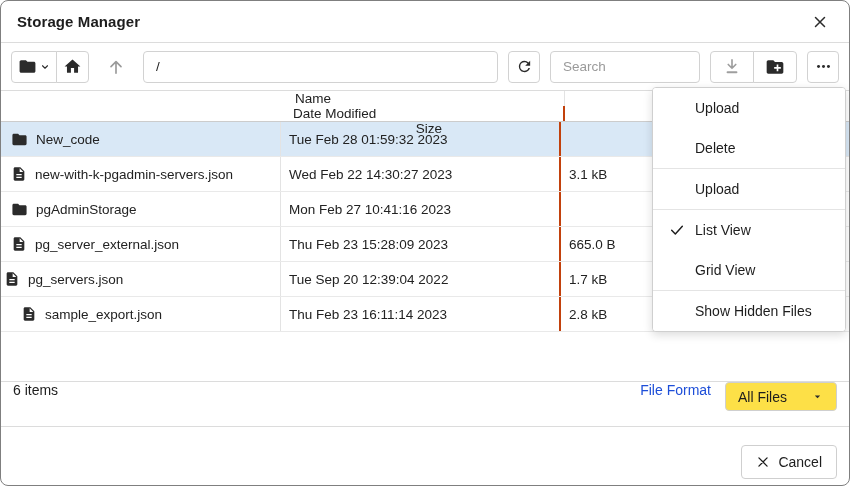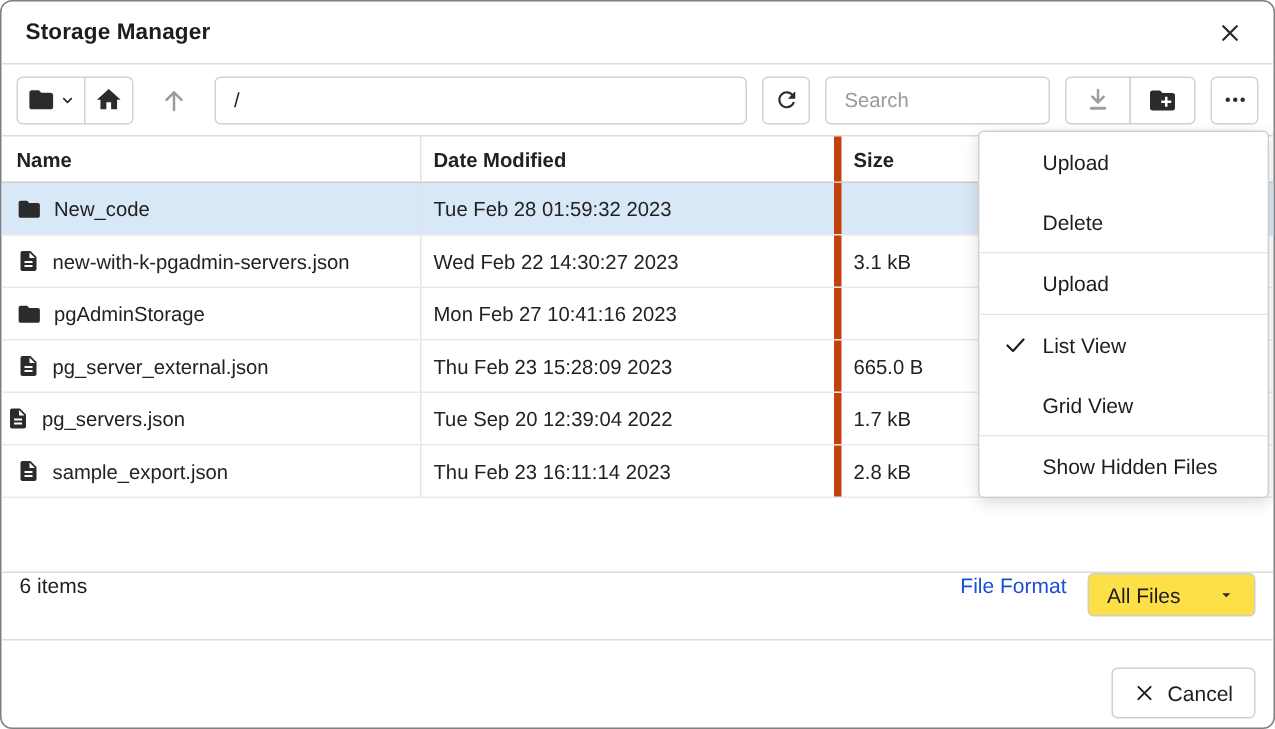--- a/index.html
+++ b/index.html
@@ -22,24 +22,24 @@
   .tb-btn.flat { border-color: transparent; }
   .btn-group { display: flex; }
   .btn-group .tb-btn { border-radius: 0; }
   .btn-group .tb-btn:first-child { border-radius: 4px 0 0 4px; }
   .btn-group .tb-btn:last-child { border-radius: 0 4px 4px 0; margin-left: -1px; }
   .path-input { flex: 1; height: 32px; border: 1px solid #d2d2d2; border-radius: 4px; padding: 0 12px; font-size: 13.5px; font-family: "Liberation Sans", sans-serif; color: #222; outline: none; }
   .search-input { width: 150px; height: 32px; border: 1px solid #d2d2d2; border-radius: 4px; padding: 0 12px; font-size: 13.5px; font-family: "Liberation Sans", sans-serif; color: #222; outline: none; }
   .search-input::placeholder { color: #9a9a9a; }
   .grp-dl .tb-btn { width: 44px; }
   
-  .table-header { display: flex; height: 31px; align-items: center; border-bottom: 1px solid #cccccc; font-size: 13.5px; font-weight: 700; }
+  .table-header { display: flex; height: 31px; align-items: center; border-bottom: 1px solid #cccccc; font-size: 13.5px; font-weight: 400; flex-direction: column; }
   .hcell { height: 100%; display: flex; align-items: center; cursor: pointer; }
   .cell-name { width: 280px; padding-left: 10px; border-right: 1px solid #e3e3e3; }
-  .cell-date { width: 280px; padding-left: 8px; border-right: 5px solid #c2410c; }
+  .cell-date { width: 280px; padding-left: 8px; border-right: 2px solid #c2410c; }
   .cell-size { flex: 1; padding-left: 8px; }
   .trow { display: flex; height: 35px; align-items: center; border-bottom: 1px solid #e9e9e9; font-size: 13.5px; cursor: default; }
   .trow .cell { height: 100%; display: flex; align-items: center; overflow: hidden; white-space: nowrap; }
   .trow.selected { background: var(--sel, #d9e8f6); }
   .row-icon { display: flex; align-items: center; margin-right: 8px; }
   
   .context-menu {
     position: absolute; left: 651px; top: 86px; width: 194px;
     background: #fff; border: 1px solid #cfcfcf; border-radius: 4px;
     box-shadow: 0 3px 10px rgba(0,0,0,.14); z-index: 10; overflow: hidden;
@@ -228,21 +228,21 @@
               <path d="M14 2H6c-1.1 0-2 .9-2 2v16c0 1.1.9 2 2 2h12c1.1 0 2-.9 2-2V8l-6-6zm2 16H8v-2h8v2zm0-4H8v-2h8v2zm-3-5V3.5L18.5 9H13z" fill="#2b2b2b"></path>
             </svg>
       </span>
       <span>pg_servers.json</span>
     </div>
     <div class="cell cell-date">Tue Sep 20 12:39:04 2022</div>
     <div class="cell cell-size">1.7 kB</div>
   </div>
 
   <div class="trow">
-    <div class="cell cell-name" style="padding-left:10px;text-align:center;">
+    <div class="cell cell-name" style="padding-left:20px;text-align:center;">
 
       <span class="row-icon">
         <svg width="16" height="16" viewBox="0 0 24 24">
               <path d="M14 2H6c-1.1 0-2 .9-2 2v16c0 1.1.9 2 2 2h12c1.1 0 2-.9 2-2V8l-6-6zm2 16H8v-2h8v2zm0-4H8v-2h8v2zm-3-5V3.5L18.5 9H13z" fill="#2b2b2b"></path>
             </svg>
       </span>
       <span>sample_export.json</span>
     </div>
     <div class="cell cell-date">Thu Feb 23 16:11:14 2023</div>
     <div class="cell cell-size">2.8 kB</div>

